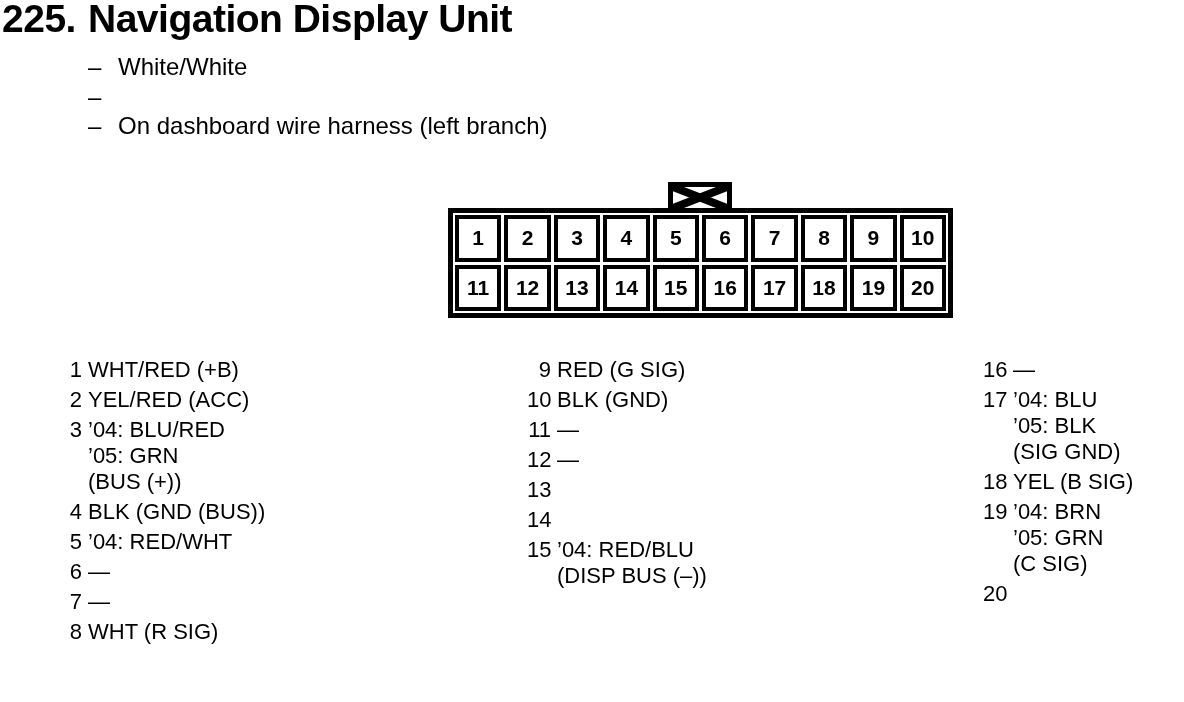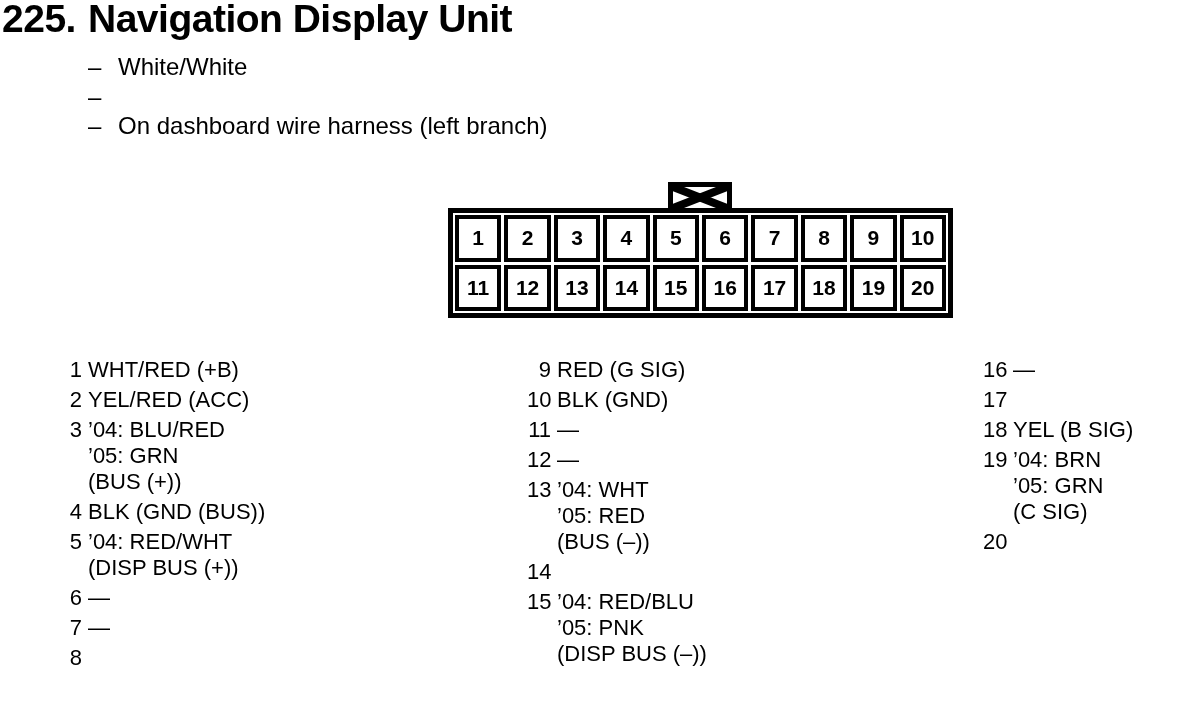--- a/index.html
+++ b/index.html
@@ -153,37 +153,39 @@
         <div class="pin-item">
     <span class="pin-num">4</span>
     <div class="pin-lines">
             <div class="pin-line">BLK (GND (BUS))</div>
           </div>
   </div>
         <div class="pin-item">
     <span class="pin-num">5</span>
     <div class="pin-lines">
             <div class="pin-line">’04: RED/WHT</div>
-            <div class="pin-line">(DISP BUS (+))</div>
           </div>
   </div>
         <div class="pin-item">
     <span class="pin-num">6</span>
     <div class="pin-lines">
             <div class="pin-line">—</div>
           </div>
   </div>
         <div class="pin-item">
     <span class="pin-num">7</span>
     <div class="pin-lines">
             <div class="pin-line">—</div>
           </div>
   </div>
         <div class="pin-item">
     <span class="pin-num">8</span>
+    <div class="pin-lines">
+            <div class="pin-line">WHT (R SIG)</div>
+          </div>
   </div>
       </div>
       <div class="pins-col col-2">
         <div class="pin-item">
     <span class="pin-num">9</span>
     <div class="pin-lines">
             <div class="pin-line">RED (G SIG)</div>
           </div>
   </div>
         <div class="pin-item">
@@ -199,47 +201,46 @@
           </div>
   </div>
         <div class="pin-item">
     <span class="pin-num">12</span>
     <div class="pin-lines">
             <div class="pin-line">—</div>
           </div>
   </div>
         <div class="pin-item">
     <span class="pin-num">13</span>
-    <div class="pin-lines">
-            <div class="pin-line">’04: WHT</div>
-            <div class="pin-line">’05: RED</div>
-            <div class="pin-line">(BUS (–))</div>
-          </div>
   </div>
         <div class="pin-item">
     <span class="pin-num">14</span>
   </div>
         <div class="pin-item">
     <span class="pin-num">15</span>
     <div class="pin-lines">
             <div class="pin-line">’04: RED/BLU</div>
-            <div class="pin-line">’05: PNK</div>
             <div class="pin-line">(DISP BUS (–))</div>
           </div>
   </div>
       </div>
       <div class="pins-col col-3">
         <div class="pin-item">
     <span class="pin-num">16</span>
     <div class="pin-lines">
             <div class="pin-line">—</div>
           </div>
   </div>
         <div class="pin-item">
     <span class="pin-num">17</span>
+    <div class="pin-lines">
+            <div class="pin-line">’04: BLU</div>
+            <div class="pin-line">’05: BLK</div>
+            <div class="pin-line">(SIG GND)</div>
+          </div>
   </div>
         <div class="pin-item">
     <span class="pin-num">18</span>
     <div class="pin-lines">
             <div class="pin-line">YEL (B SIG)</div>
           </div>
   </div>
         <div class="pin-item">
     <span class="pin-num">19</span>
     <div class="pin-lines">

